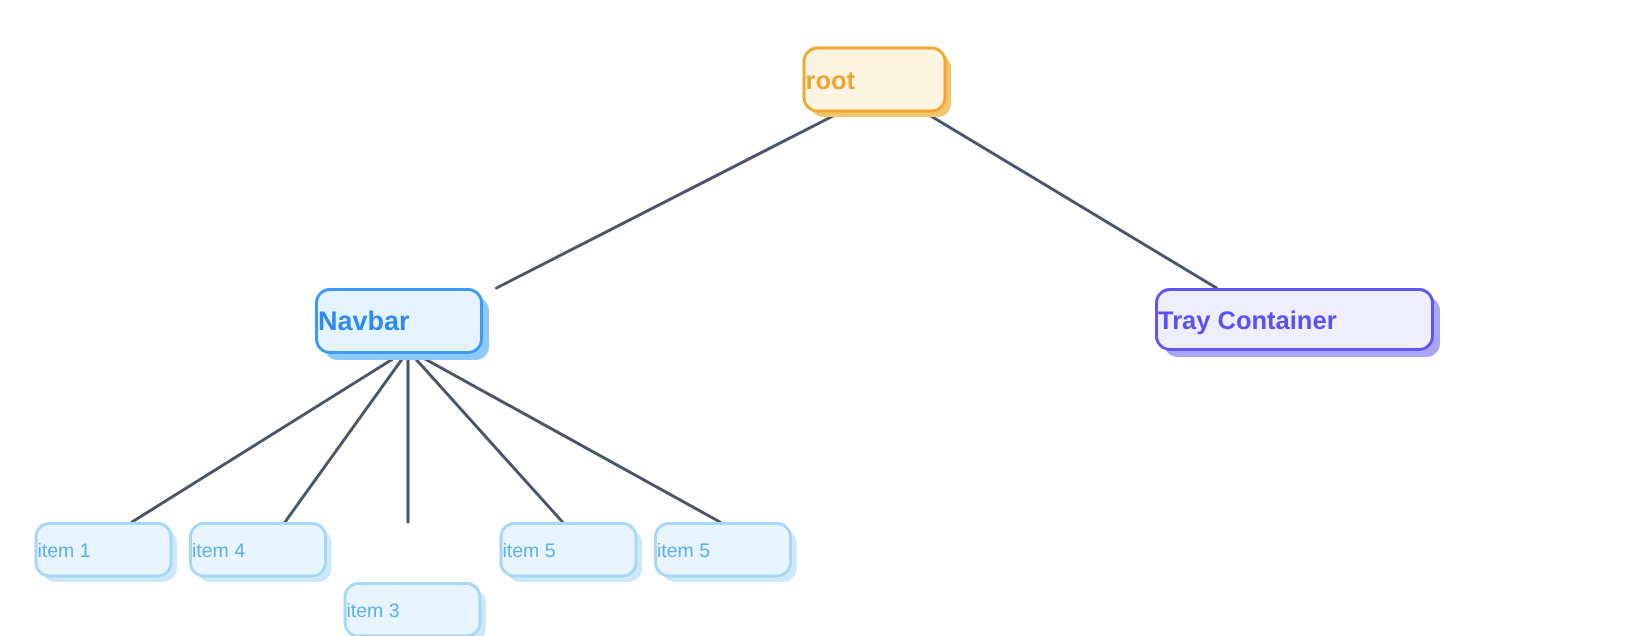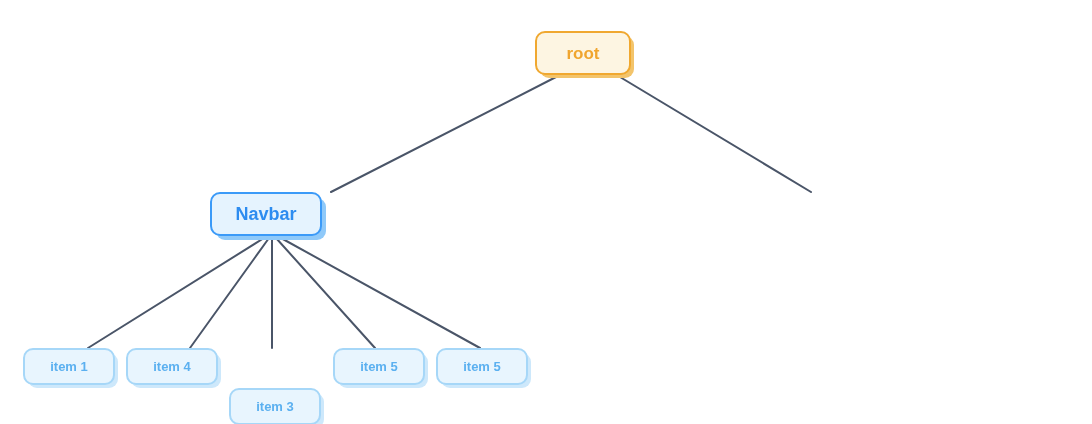--- a/index.html
+++ b/index.html
@@ -23,21 +23,21 @@
     top: 0;
     width: 1092px;
     height: 424px;
     pointer-events: none;
   }
   .node {
     position: absolute;
     box-sizing: border-box;
     display: flex;
     align-items: center;
-    justify-content: center;
+    justify-content: flex-start;
     border-radius: 10px;
     border-style: solid;
     border-width: 2px;
     white-space: nowrap;
     user-select: none;
   }
   .node-label {
     display: block;
     line-height: 1;
   }
@@ -95,21 +95,21 @@
     top: 348px;
     width: 92px;
     height: 37px;
     background: #E8F5FE;
     border-color: #A6D7F8;
     box-shadow: 4px 4px 0 -1px #CDE8FB;
   }
   .node-item .node-label {
     color: #5BB0F0;
     font-size: 13px;
-    font-weight: bold;
+    font-weight: normal;
   }
   .item-0 { left: 23px; }
   .item-1 { left: 126px; }
   .item-2 { left: 229px; margin-top: 40px; }
   .item-3 { left: 333px; }
   .item-4 { left: 436px; }
 </style>
 </head>
 <body>
 
@@ -126,20 +126,23 @@
     </svg>
 
   <div class="node node-root">
     <span class="node-label">root</span>
   </div>
 
   <div class="node node-navbar">
     <span class="node-label">Navbar</span>
   </div>
 
+  <div class="node node-tray">
+    <span class="node-label">Tray Container</span>
+  </div>
 
   <div class="node node-item item-0">
     <span class="node-label">item 1</span>
   </div>
 
   <div class="node node-item item-1">
     <span class="node-label">item 4</span>
   </div>
 
   <div class="node node-item item-2">

